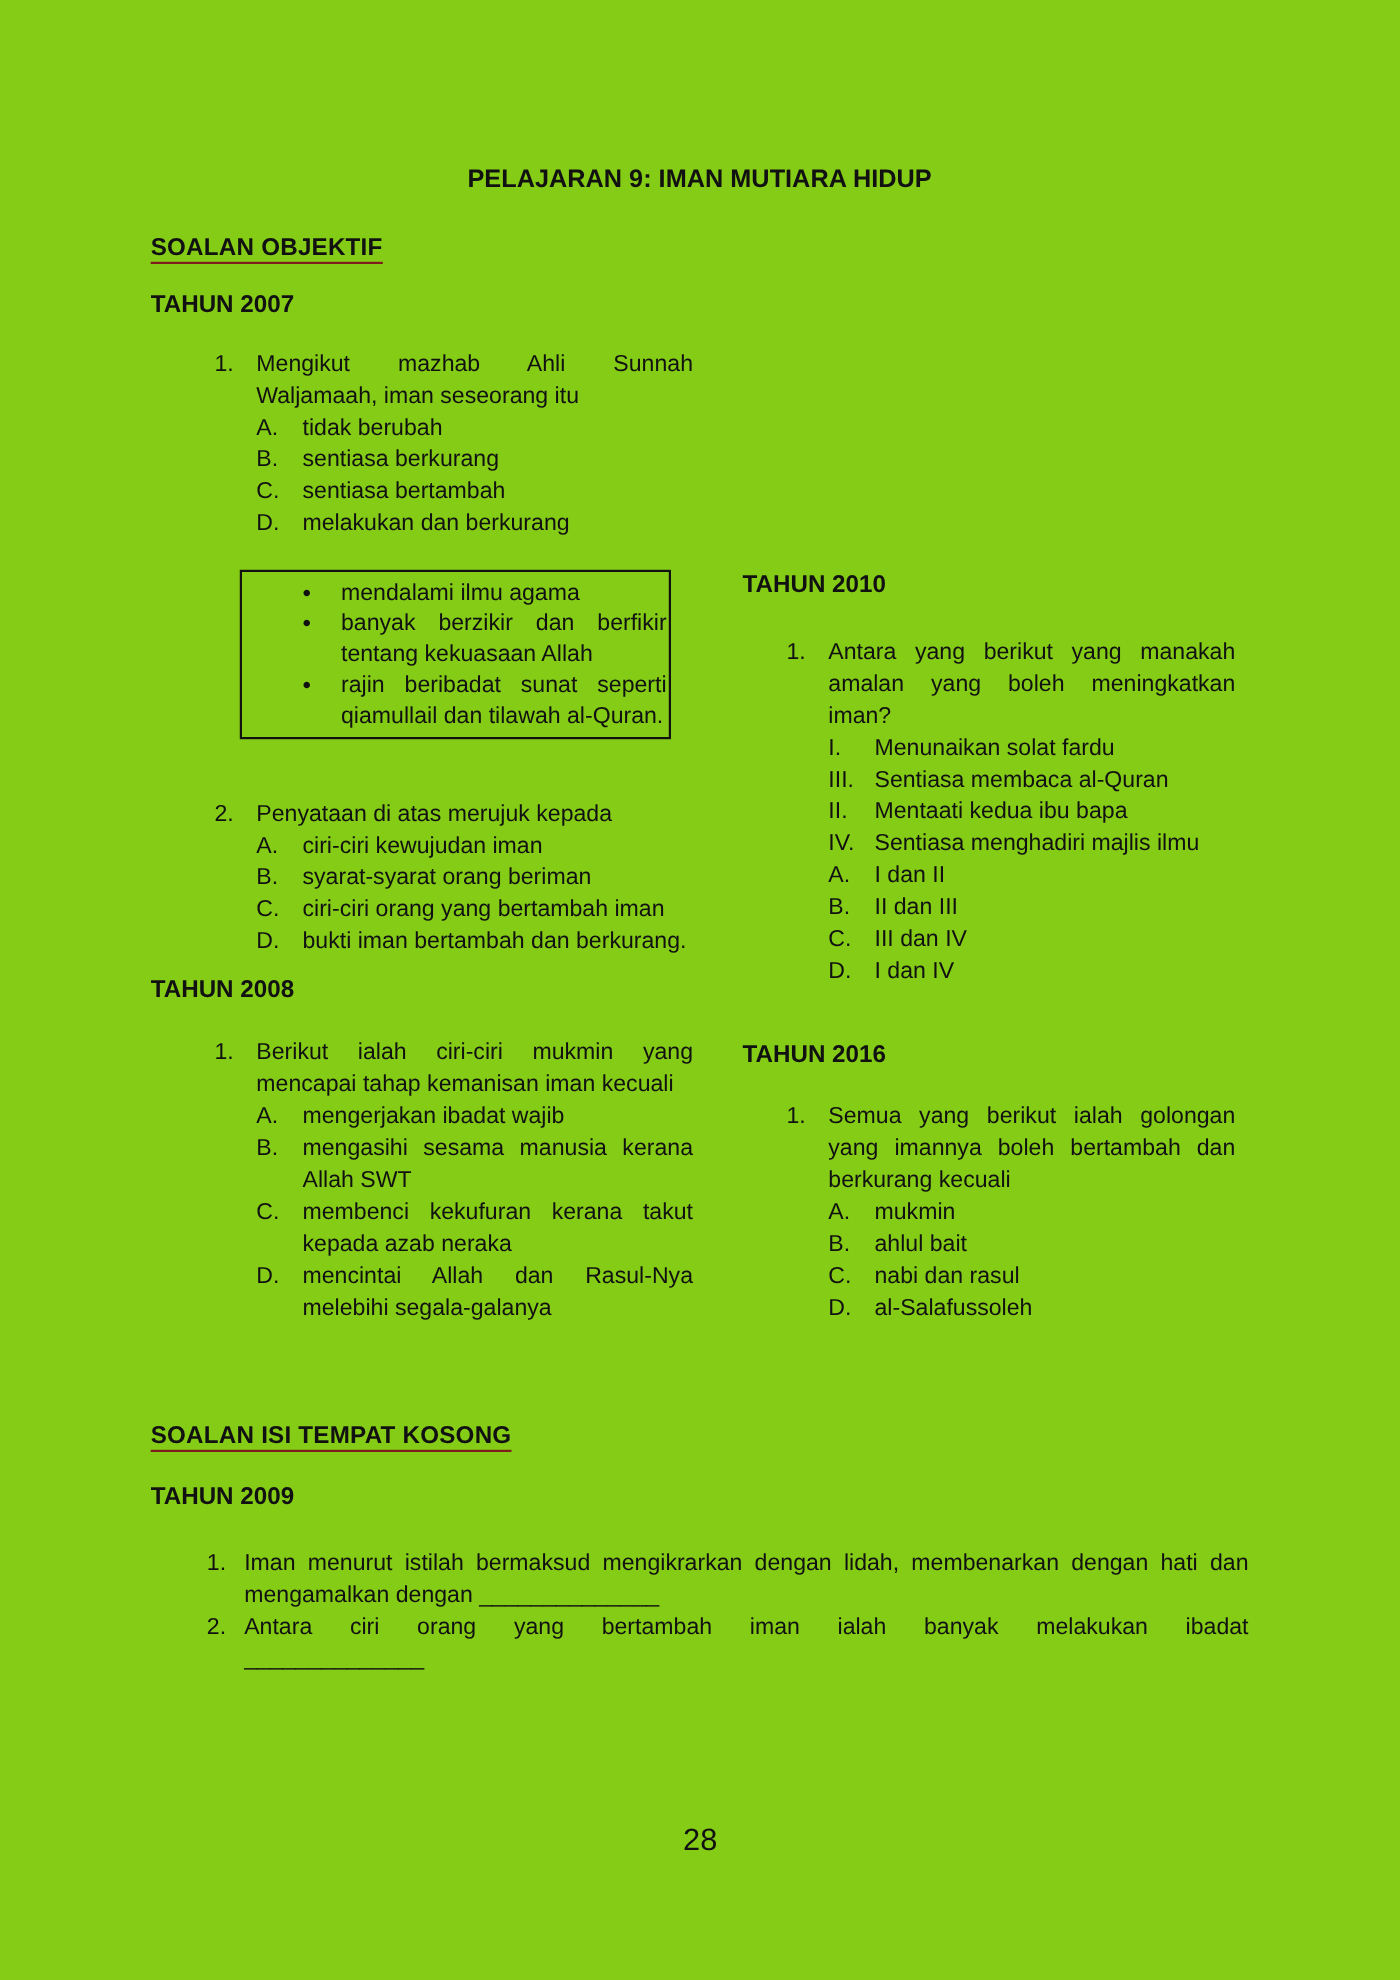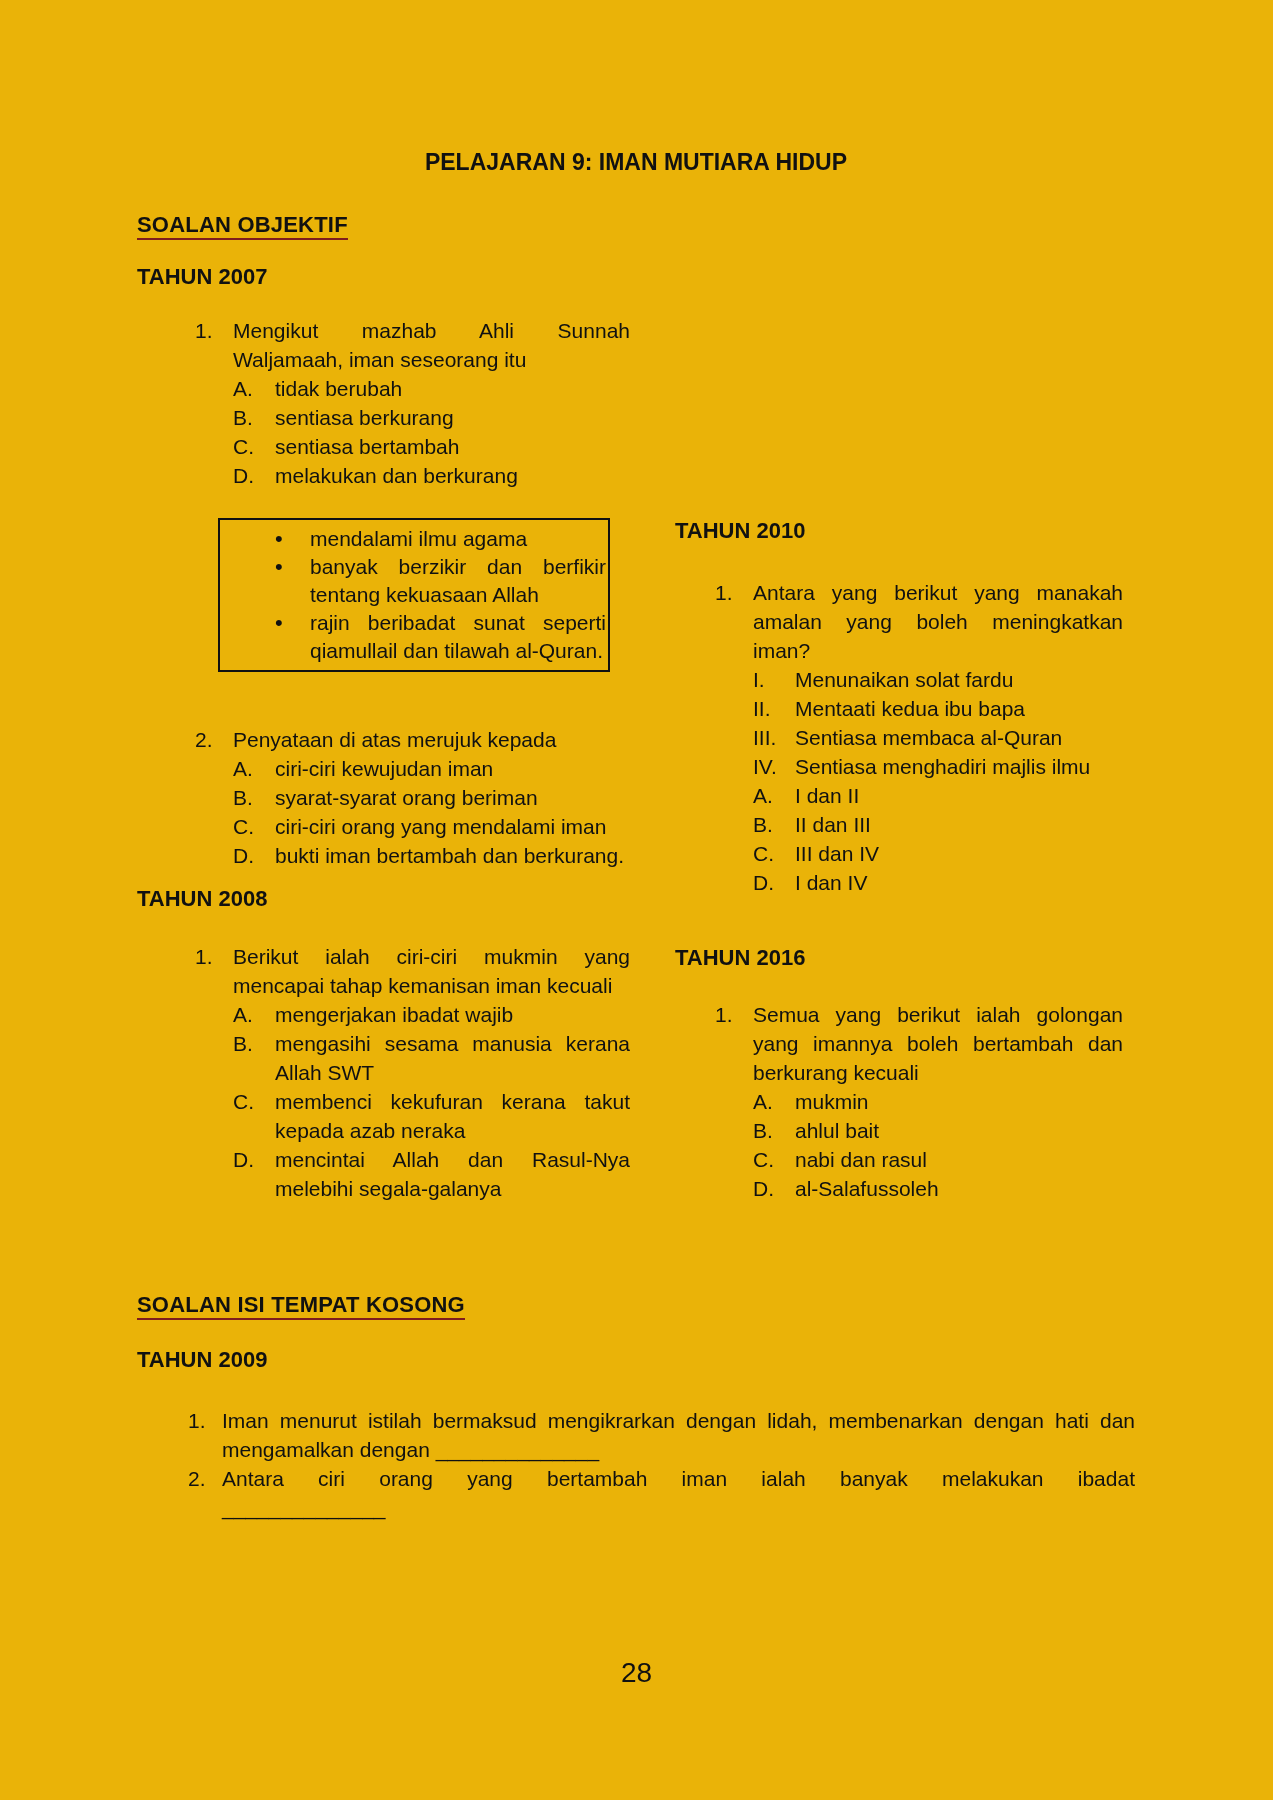--- a/index.html
+++ b/index.html
@@ -1,20 +1,20 @@
 <!DOCTYPE html>
 <html><head>
 <meta charset="utf-8">
 <style>
   html,body { margin:0; padding:0; background:#e8e8e8; }
   .page {
     position:relative;
     width:1273px; height:1800px;
     margin:0 auto;
-    background:#eab308;
+    background:#84cc16;
     color:#111111;
     font-family:"Liberation Sans", sans-serif;
     box-sizing:border-box;
     padding:150px 138px 0 137px;
     overflow:hidden;
   }
   .title {
     text-align:center;
     font-weight:bold;
     font-size:23px;
@@ -142,21 +142,21 @@
           <div class="row">
             <span class="optlabel">A.</span>
             <span class="opttext">ciri-ciri kewujudan iman</span>
           </div>
           <div class="row">
             <span class="optlabel">B.</span>
             <span class="opttext">syarat-syarat orang beriman</span>
           </div>
           <div class="row">
             <span class="optlabel">C.</span>
-            <span class="opttext">ciri-ciri orang yang mendalami iman</span>
+            <span class="opttext">ciri-ciri orang yang bertambah iman</span>
           </div>
           <div class="row">
             <span class="optlabel">D.</span>
             <span class="opttext">bukti iman bertambah dan berkurang.</span>
           </div>
         </div>
       </div>
 
       <div class="year-heading mt-year-2008">TAHUN 2008</div>
 
@@ -190,26 +190,26 @@
 
       <div class="question mt-q1-2010">
         <span class="qnum">1.</span>
         <div class="qbody">
           <div class="qtext">Antara yang berikut yang manakah amalan yang boleh meningkatkan iman?</div>
           <div class="row">
             <span class="optlabel">I.</span>
             <span class="opttext">Menunaikan solat fardu</span>
           </div>
           <div class="row">
+            <span class="optlabel">III.</span>
+            <span class="opttext">Sentiasa membaca al-Quran</span>
+          </div>
+          <div class="row">
             <span class="optlabel">II.</span>
             <span class="opttext">Mentaati kedua ibu bapa</span>
-          </div>
-          <div class="row">
-            <span class="optlabel">III.</span>
-            <span class="opttext">Sentiasa membaca al-Quran</span>
           </div>
           <div class="row">
             <span class="optlabel">IV.</span>
             <span class="opttext">Sentiasa menghadiri majlis ilmu</span>
           </div>
           <div class="row">
             <span class="optlabel">A.</span>
             <span class="opttext">I dan II</span>
           </div>
           <div class="row">

